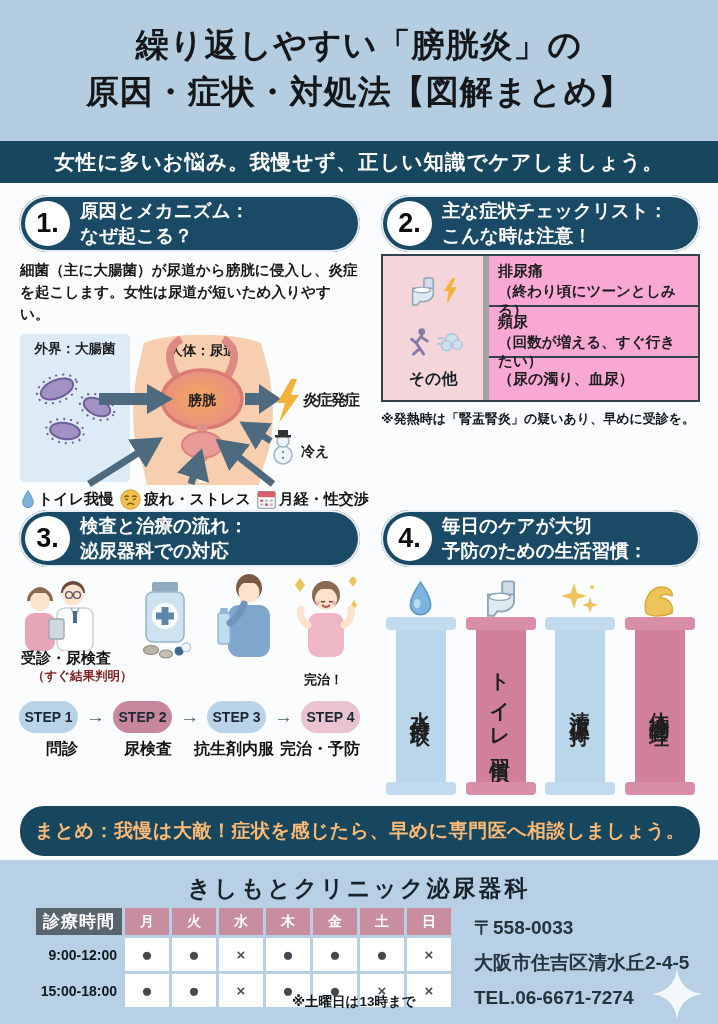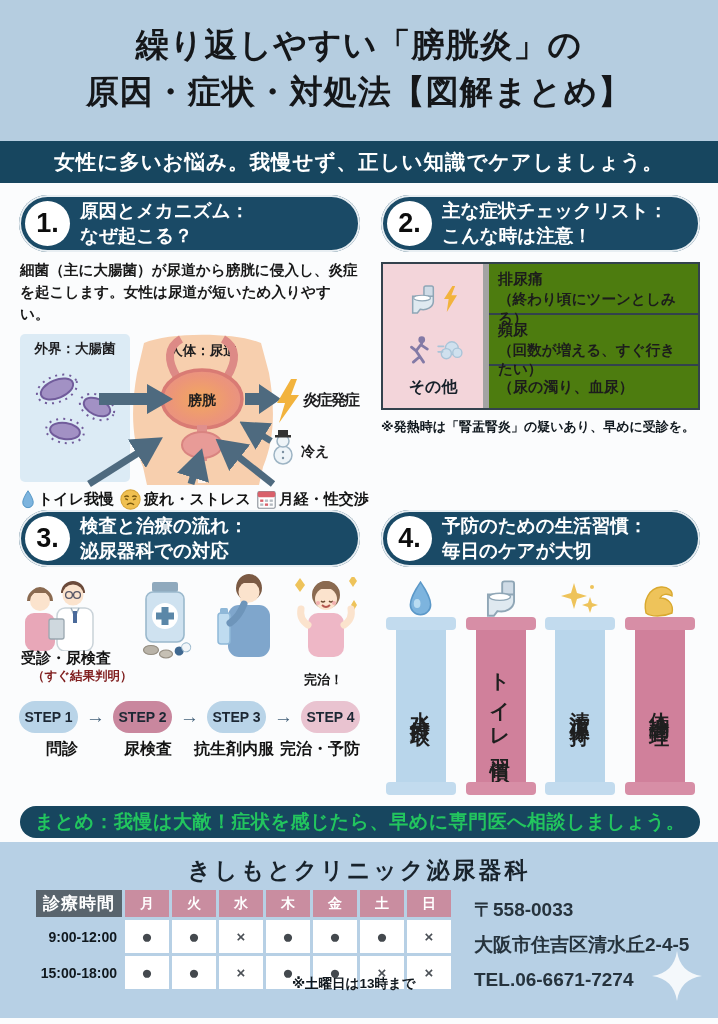--- a/index.html
+++ b/index.html
@@ -20,21 +20,21 @@
   .num-circle{flex:0 0 45px;width:45px;height:45px;border-radius:50%;background:#fff;color:#0d0d0d;
               font-weight:800;font-size:27px;display:flex;align-items:center;justify-content:center;}
   .sec-title{color:#fff;font-weight:700;font-size:18.5px;line-height:1.3;white-space:nowrap;}
   
   .s1-body{margin:7px 1px 3px;font-size:14.6px;font-weight:700;line-height:1.52;color:#181818;}
   .diagram{position:relative;height:156px;}
   .diag-text{font-family:"Liberation Sans","DejaVu Sans",sans-serif;font-weight:700;fill:#1d1d1f;}
   .causes-row{display:flex;align-items:center;gap:6px;margin-top:4px;padding-left:2px;}
   .cause{display:flex;align-items:center;gap:3px;font-size:15px;font-weight:700;color:#141414;white-space:nowrap;}
   
-  .sym-table{margin-top:10px;border:2px solid #33424d;background:#4d7c0f;}
+  .sym-table{margin-top:2px;border:2px solid #33424d;background:#f9a8d4;}
   .sym-row{display:grid;grid-template-columns:106px 1fr;border-bottom:2px solid #33424d;}
   .sym-row:last-child{border-bottom:none;}
   .sym-icons{background:#f3d5da;display:flex;align-items:center;justify-content:center;gap:5px;
              border-right:6px solid #a3a3a3;}
   .sym-body{padding:6px 9px 5px;}
   .sym-name{font-size:15px;font-weight:700;}
   .sym-note{font-size:14.6px;font-weight:700;margin-top:1px;}
   .sym-other{font-size:16px;font-weight:700;color:#17212a;}
   .sym-note-only{display:flex;align-items:center;font-size:15px;font-weight:700;padding:0 9px;}
   .row-h{height:49px;}
@@ -59,21 +59,21 @@
   .pillar-col{display:flex;flex-direction:column;align-items:center;}
   .pillar-icon{height:44px;display:flex;align-items:flex-end;justify-content:center;}
   .cap,.base{width:70px;height:13px;border-radius:4px;}
   .shaft{width:50px;height:152px;display:flex;align-items:center;justify-content:center;}
   .p-blue .cap,.p-blue .base{background:#c2dbee;}
   .p-blue .shaft{background:#b9d6eb;}
   .p-pink .cap,.p-pink .base{background:#d78ea6;}
   .p-pink .shaft{background:#d0809b;}
   .pillar-label{writing-mode:vertical-rl;font-size:20px;font-weight:800;color:#1f1f1f;letter-spacing:5px;}
   
-  .summary{margin:6px 18px 0 20px;height:32px;border-radius:24px;background:#17465f;color:#22c55e;
+  .summary{margin:6px 18px 0 20px;height:50px;border-radius:24px;background:#17465f;color:#fdba74;
            font-size:19px;font-weight:700;display:flex;align-items:center;justify-content:center;
            letter-spacing:0.5px;}
   
   .footer{position:relative;height:176px;background:#b7d0e5;margin-top:4px;}
   .clinic-name{padding-top:13px;text-align:center;font-size:23px;font-weight:700;color:#18222b;letter-spacing:3px;}
   .sched{position:absolute;left:36px;top:48px;}
   .sched-row{display:flex;gap:3px;margin-bottom:3px;}
   .th-time{width:86px;height:27px;background:#59646d;color:#fff;font-size:17px;font-weight:700;
            display:flex;align-items:center;justify-content:center;letter-spacing:1px;}
   .th-day{width:44px;height:27px;background:#c98da0;color:#fff;font-size:14px;font-weight:700;
@@ -343,22 +343,22 @@
         <div class="step-label">尿検査</div>
         <div class="step-label">抗生剤内服</div>
         <div class="step-label">完治・予防</div>
       </div>
     </div>
 
     <div class="sec4">
       <div class="sec-header">
         <div class="num-circle">4.</div>
         <div class="sec-title">
+          <div>毎日のケアが大切</div>
           <div>予防のための生活習慣：</div>
-          <div>毎日のケアが大切</div>
         </div>
       </div>
 
       <div class="pillars">
         <div class="pillar-col p-blue">
           <div class="pillar-icon">
             <svg width="27" height="36" viewBox="0 0 24 32">
               <path d="M12 1 C12 1 3 14 3 21 a9 9 0 0 0 18 0 C21 14 12 1 12 1 Z" fill="#7db4de" stroke="#5b98c8" stroke-width="1.4"></path>
               <ellipse cx="9" cy="20" rx="3" ry="4" fill="#b9dcf2"></ellipse>
             </svg>

